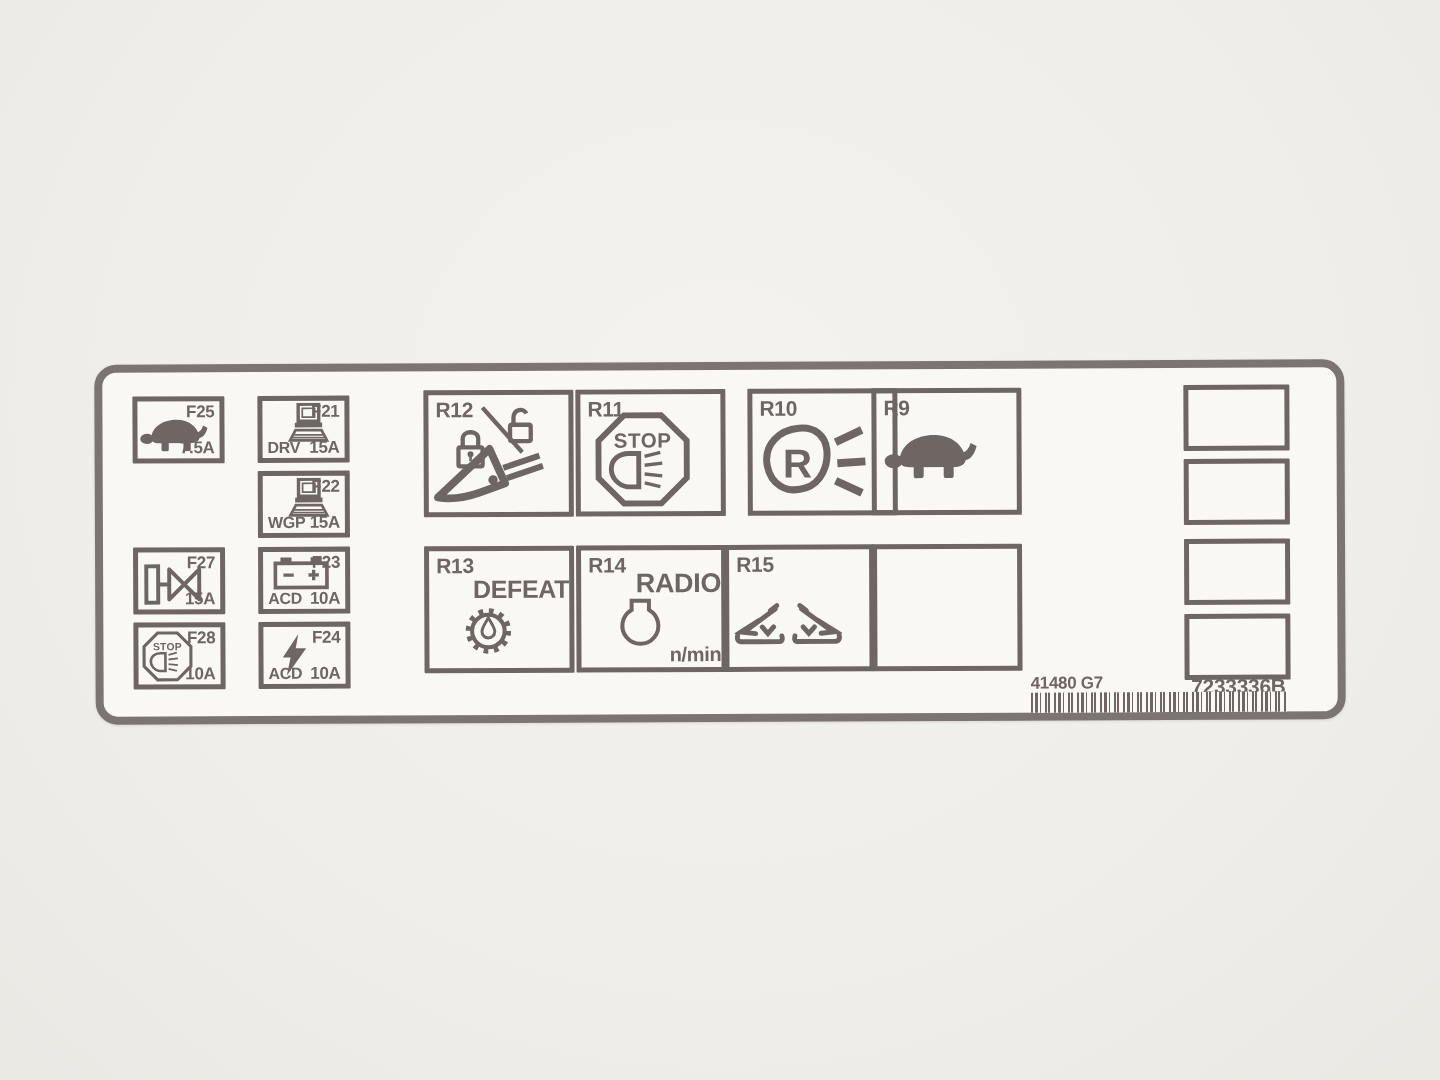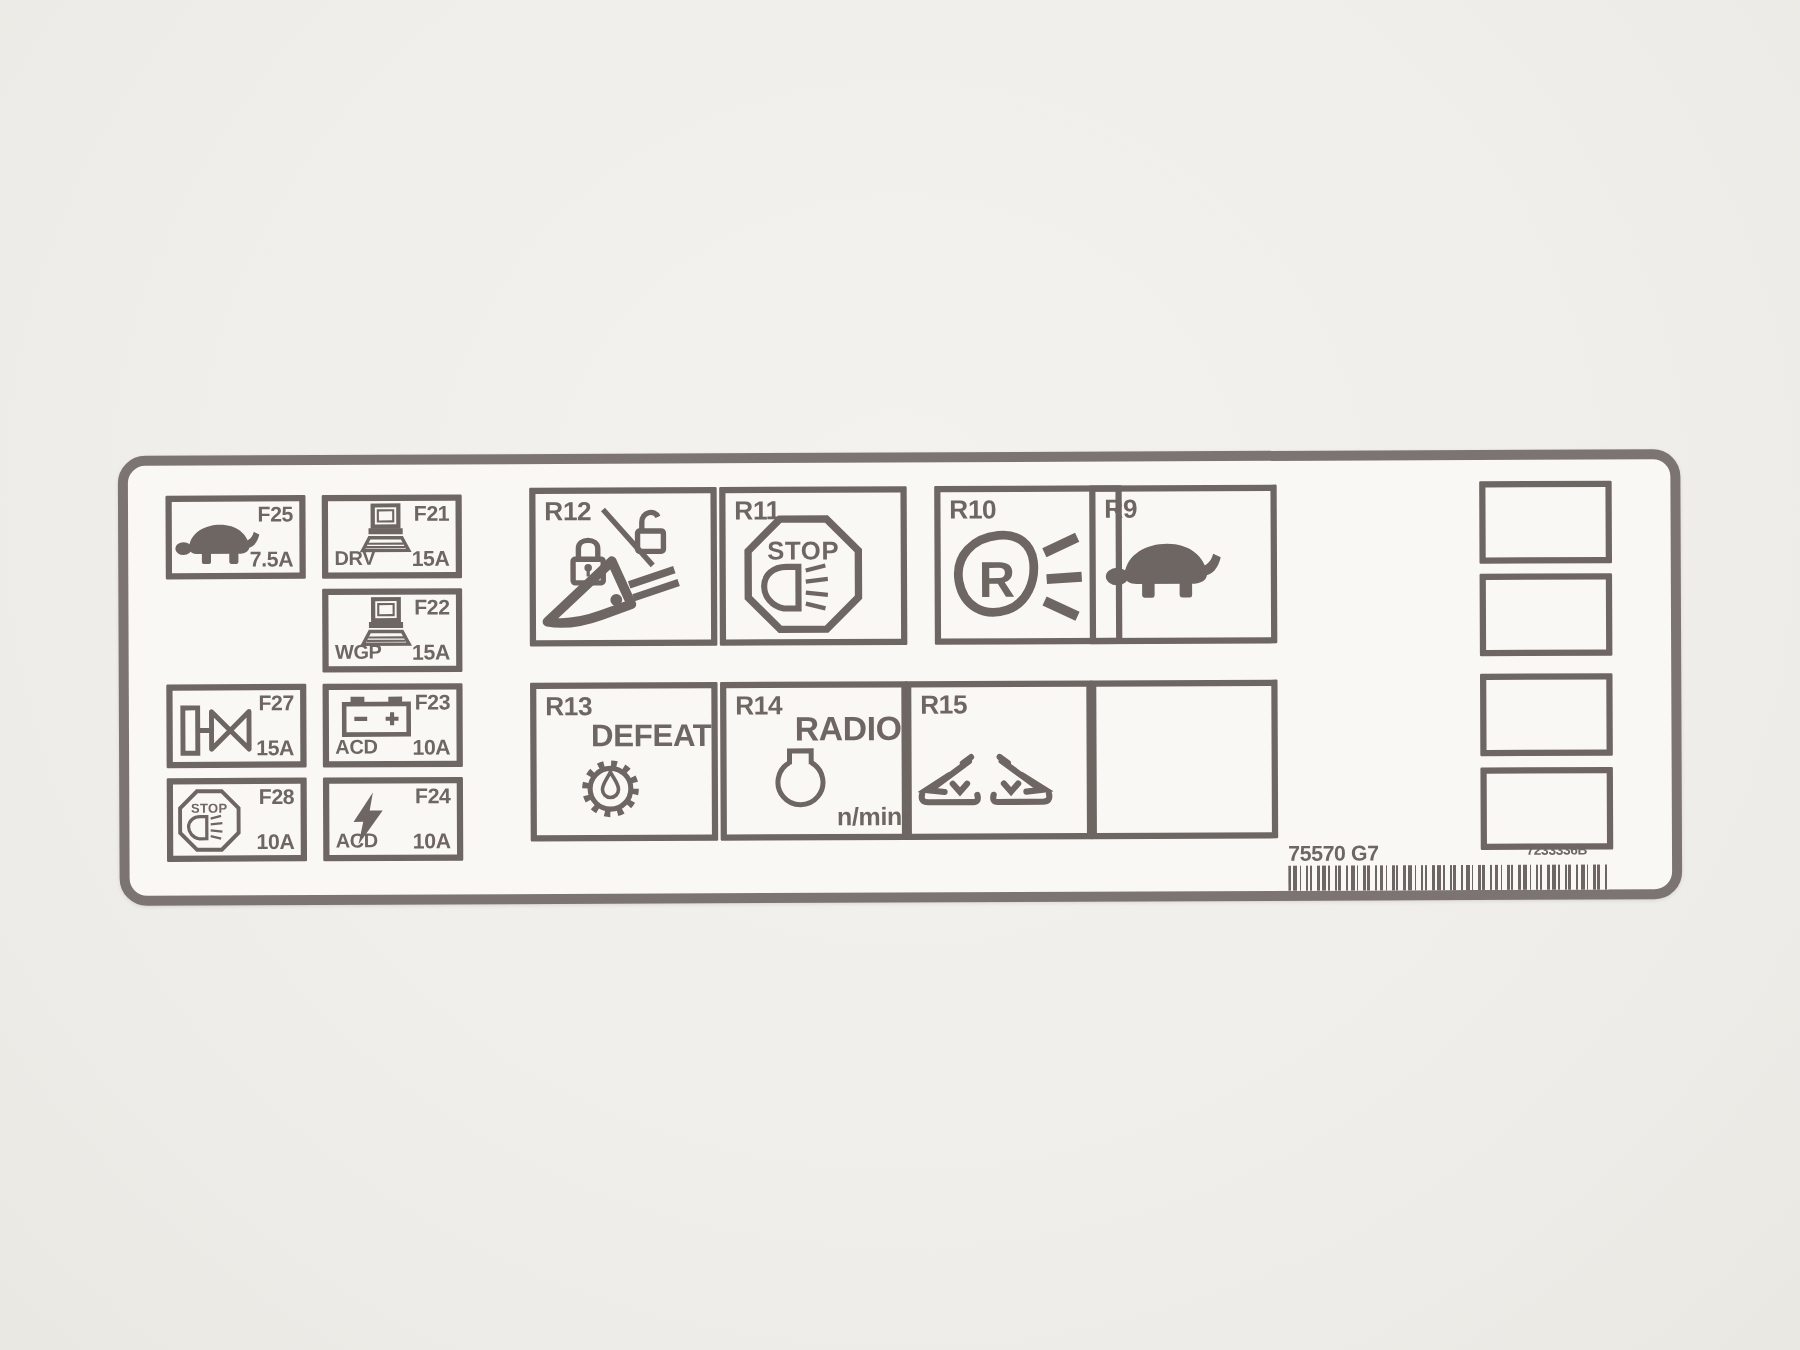--- a/index.html
+++ b/index.html
@@ -12,42 +12,42 @@
   }
   .label{
     position:absolute;left:95px;top:362px;width:1250px;height:360px;
     background:var(--label_bg);
     border:8px solid var(--frame);
     border-radius:22px;
     transform:rotate(-0.25deg);
     box-shadow:0 1px 3px rgba(90,80,75,.15);
   }
   .box{position:absolute;border:5px solid var(--ink);border-radius:1px}
-  .fuse{width:112px;height:67px}
+  .fuse{width:92px;height:67px}
   .relay{width:150px;height:127px}
   .slot{width:106px;height:66px}
   .t{position:absolute;color:var(--ink);font-weight:bold;letter-spacing:-0.3px;line-height:1;white-space:nowrap}
   .tid{top:2px;right:5px;font-size:17px}
   .amp{bottom:2px;right:5px;font-size:17px}
   .sub{bottom:2px;left:5px;font-size:16px}
   .rid{top:4px;left:7px;font-size:21px}
   .rword{width:100%;text-align:right;font-size:25px}
   .icn{position:absolute;color:var(--ink)}
   .octext{font-family:"Liberation Sans",sans-serif;font-weight:bold;letter-spacing:.5px}
   .barcode{
     position:absolute;left:927px;top:324px;width:256px;height:20px;background:
     repeating-linear-gradient(90deg,
       var(--ink) 0 2px, var(--label_bg) 2px 4px,
       var(--ink) 4px 7px, var(--label_bg) 7px 9px,
       var(--ink) 9px 10px, var(--label_bg) 10px 14px,
       var(--ink) 14px 16px, var(--label_bg) 16px 17px,
       var(--ink) 17px 19px, var(--label_bg) 19px 23px);
   }
   .pnl{left:927px;top:306px;font-size:17px}
-  .pnr{right:68px;top:308px;font-size:11px}
+  .pnr{right:52px;top:308px;font-size:21px}
 </style>
 </head>
 <body>
 
 <svg width="0" height="0" style="position:absolute" aria-hidden="true">
   <defs>
     <g id="turtle-shape" fill="currentColor">
       <ellipse cx="10" cy="36" rx="9" ry="7"></ellipse>
       <path d="M16 34 C18 18 34 10 50 10 C68 10 80 20 82 34 C82 40 76 42 70 42 L26 42 C20 42 16 40 16 34 Z"></path>
       <rect x="30" y="40" width="10" height="13" rx="2"></rect>
@@ -228,17 +228,17 @@
     </svg>
   </div>
 
   <div class="box relay" style="left:769px;top:175px"></div>
 
   <div class="box slot" style="left:1081px;top:17px"></div>
   <div class="box slot" style="left:1081px;top:91px"></div>
   <div class="box slot" style="left:1081px;top:171px"></div>
   <div class="box slot" style="left:1081px;top:246px"></div>
 
-  <span class="t pnl">75570 G7</span>
+  <span class="t pnl">41480 G7</span>
   <span class="t pnr">7233336B</span>
   <div class="barcode"></div>
 
 </div>
 
 </body></html>

